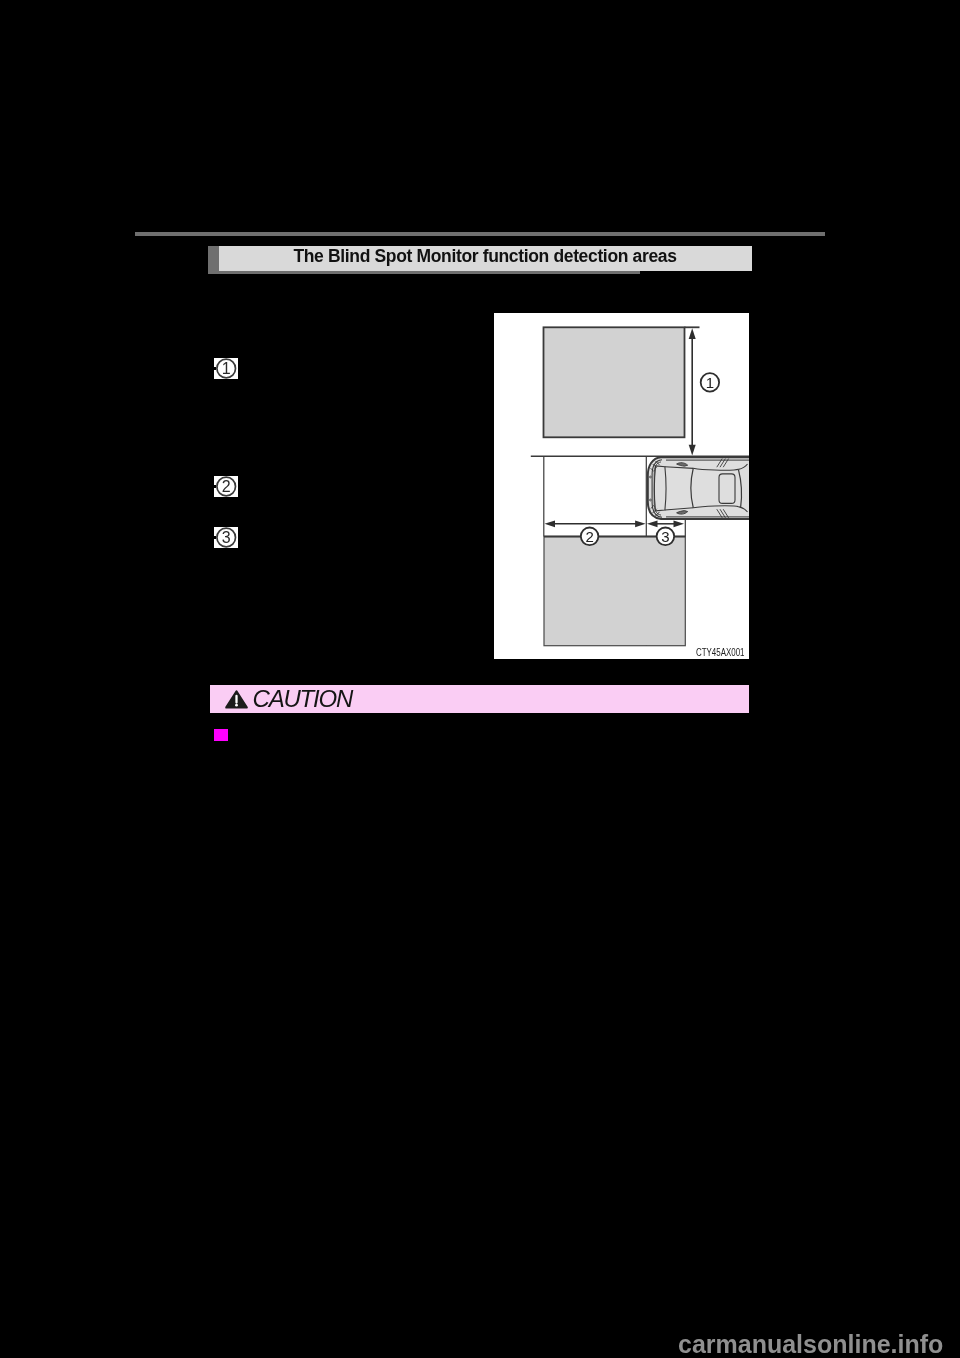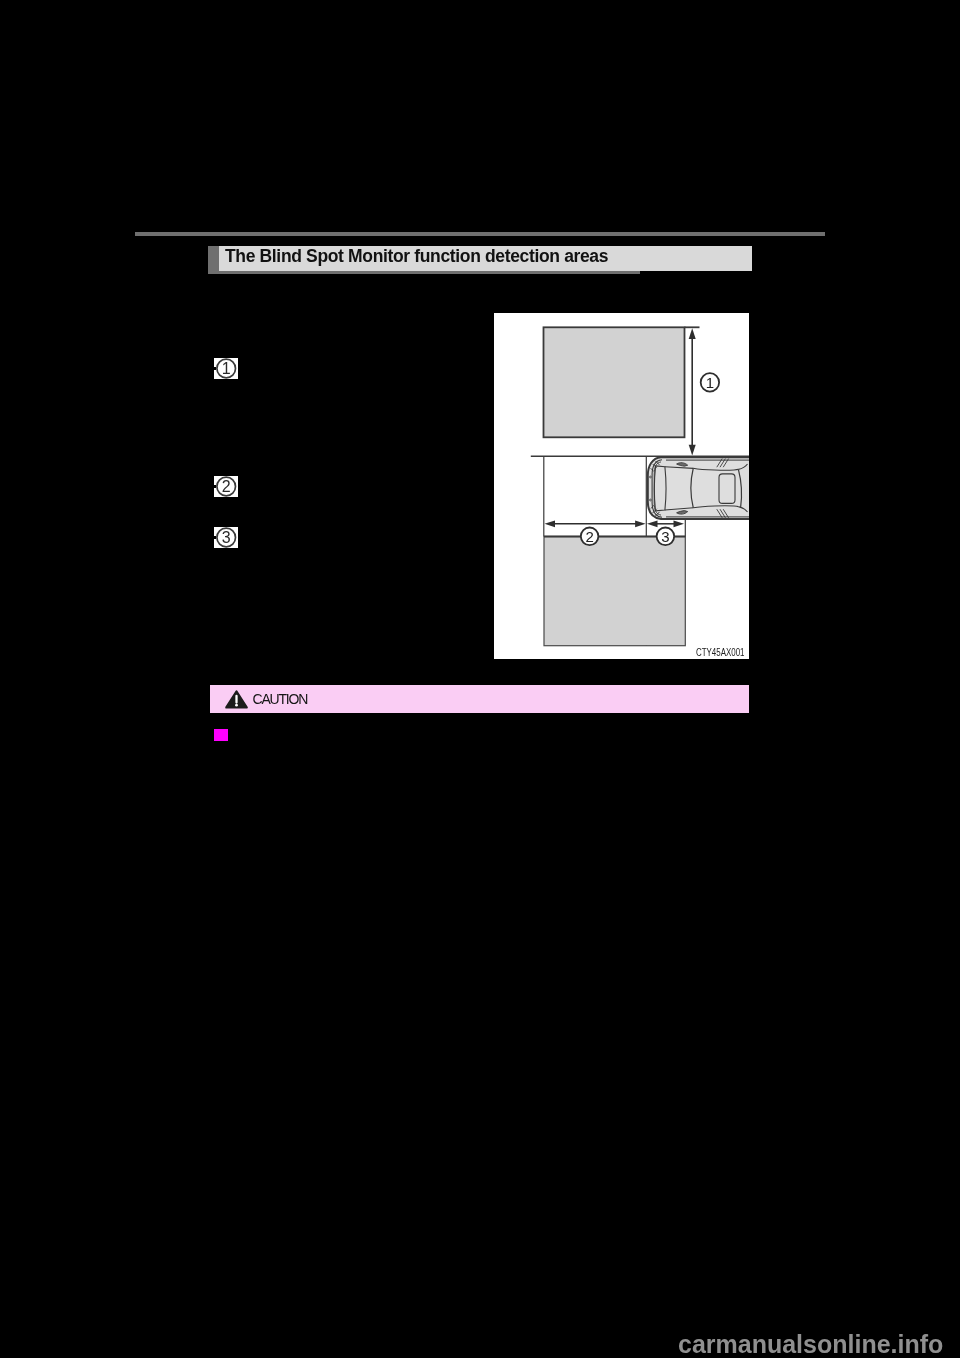--- a/index.html
+++ b/index.html
@@ -5,21 +5,21 @@
   html,body{margin:0;padding:0;background:#000;}
   body{width:960px;height:1358px;position:relative;overflow:hidden;
        font-family:"Liberation Sans",sans-serif;}
   .abs{position:absolute;}
 </style>
 </head>
 <body>
 
 <div class="abs" style="left:135px;top:232px;width:690px;height:4px;background:#6f6f6f;"></div>
 
-<div class="abs" style="left:208px;top:246px;width:432px;height:28px;background:#6f6f6f;">
+<div class="abs" style="left:208px;top:246px;width:432px;height:28px;background:#6f6f6f;text-align:center;">
   <div class="abs" style="left:11px;top:0;width:533px;height:25px;background:#d9d9d9;">
     <div class="abs" style="left:6px;top:0px;width:520px;height:20px;line-height:20px;
          font-size:17.5px;letter-spacing:-0.35px;font-weight:bold;color:#111;white-space:nowrap;">The Blind Spot Monitor function detection areas</div>
   </div>
 </div>
 
 <div class="abs" style="left:214px;top:358px;width:24px;height:21px;background:#fff;">
   <div class="abs" style="left:0;top:8.5px;width:2px;height:3.5px;background:#000;"></div>
   <svg width="24" height="21" viewBox="0 0 24 21">
     <circle cx="12.2" cy="10.5" r="9.3" fill="#fff" stroke="#3a3a3a" stroke-width="1.7"></circle>
@@ -120,18 +120,18 @@
   <text x="250.5" y="343.3" font-size="10" fill="#222" text-anchor="end" textLength="48.5" lengthAdjust="spacingAndGlyphs">CTY45AX001</text>
 </svg>
 </div>
 
 <div class="abs" style="left:210px;top:685px;width:539px;height:28px;background:#facdf4;">
   <svg class="abs" style="left:15px;top:5px;" width="23" height="19" viewBox="0 0 23 19">
     <polygon points="11.5,1.6 21.6,17.4 1.4,17.4" fill="#1c1c1c" stroke="#1c1c1c" stroke-width="2.4" stroke-linejoin="round"></polygon>
     <path d="M11.5,6 L11.5,12.5" stroke="#fff" stroke-width="2.3" stroke-linecap="round"></path>
     <circle cx="11.5" cy="15.2" r="1.4" fill="#fff"></circle>
   </svg>
-  <div class="abs" style="left:42.5px;top:0;height:46px;line-height:28px;font-size:14px;color:#151515;letter-spacing:-1.2px;">CAUTION</div>
+  <div class="abs" style="left:42.5px;top:0;height:46px;line-height:28px;font-size:24px;color:#151515;letter-spacing:-1.2px;font-style:italic;">CAUTION</div>
 </div>
 
 <div class="abs" style="left:214px;top:729px;width:13.5px;height:12px;background:#ff00ff;"></div>
 
 <div class="abs" style="left:678px;top:1330px;font-size:25px;font-weight:bold;color:#909090;letter-spacing:0px;text-align:center;">carmanualsonline.info</div>
 
 </body></html>

